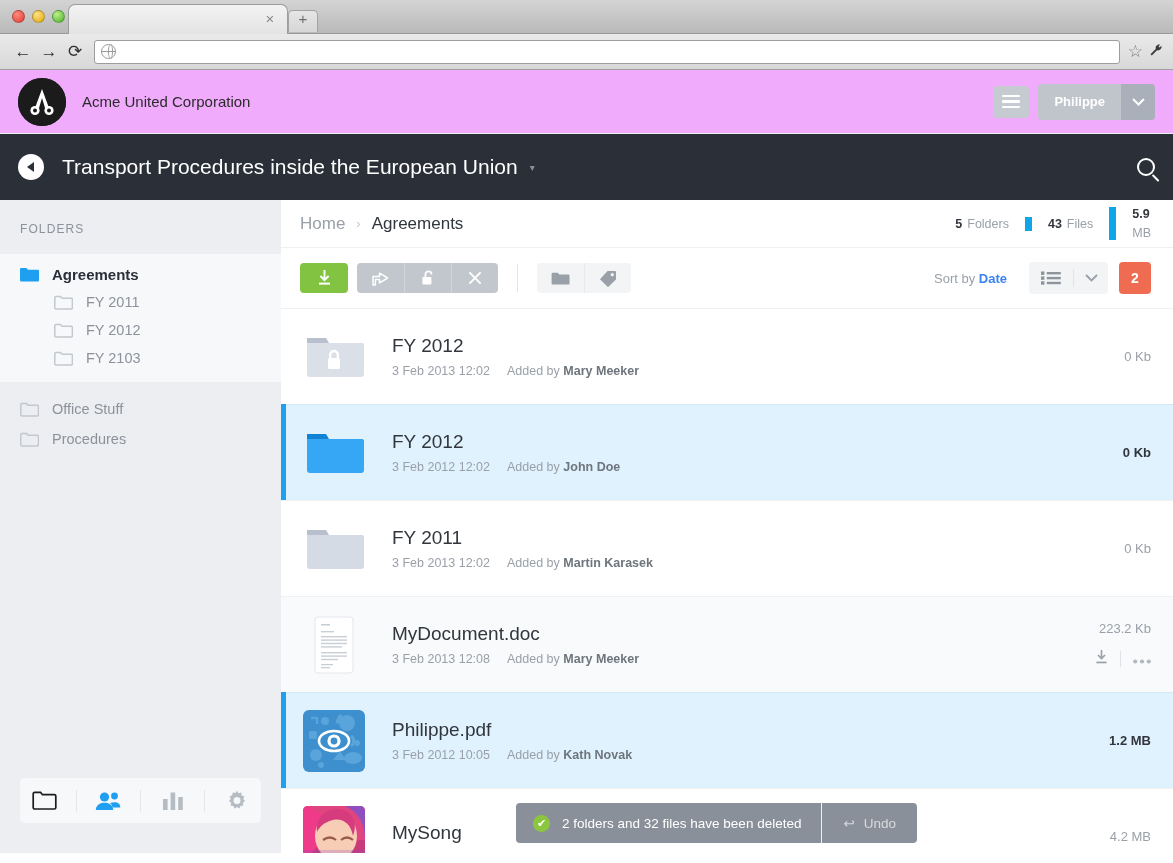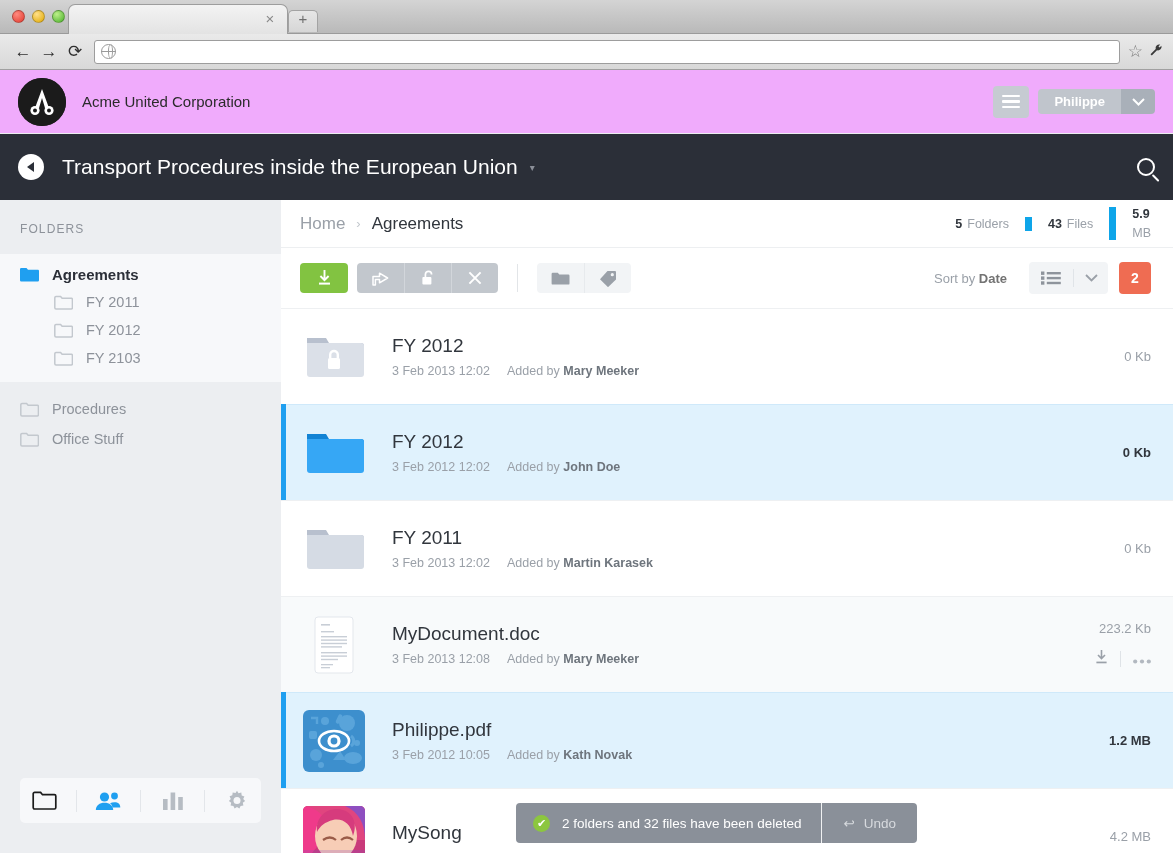--- a/index.html
+++ b/index.html
@@ -99,21 +99,21 @@
   .logo svg { position: absolute; left: 0; top: 0; }
   .brand {
     margin-left: 16px; font-size: 15px; color: #2b2b2b;
   }
   .header-right { margin-left: auto; display: flex; align-items: center; gap: 9px; }
   .hamburger-btn {
     width: 36px; height: 32px; background: #c6cbd2; border-radius: 4px;
     display: flex; flex-direction: column; align-items: center; justify-content: center; gap: 3px;
   }
   .hamburger-btn i { display: block; width: 18px; height: 2.5px; background: #ffffff; border-radius: 1px; }
-  .user-chip { display: flex; height: 25px; border-radius: 4px; overflow: hidden; }
+  .user-chip { display: flex; height: 36px; border-radius: 4px; overflow: hidden; }
   .user-name {
     background: #c0c5cc; color: #ffffff; font-size: 13px; font-weight: bold;
     display: flex; align-items: center; padding: 0 16px;
   }
   .user-caret {
     background: #a9b0b9; width: 34px;
     display: flex; align-items: center; justify-content: center;
     color: #ffffff; font-size: 11px;
   }
 
@@ -206,21 +206,21 @@
   .tb-green { background: #82c341; border-radius: 4px; color: #fff; width: 48px; }
   .tb-grp { display: flex; margin-left: 9px; border-radius: 4px; overflow: hidden; }
   .tb-gray { background: #c2c7cd; color: #ffffff; }
   .tb-gray + .tb-gray { border-left: 1px solid #d2d6db; }
   .tb-divider { width: 1px; height: 28px; background: #e2e5e8; margin: 0 19px; }
   .tb-grp2 { display: flex; border-radius: 4px; overflow: hidden; }
   .tb-light { background: #f2f4f6; color: #9aa0a8; }
   .tb-light + .tb-light { border-left: 1px solid #e7eaed; }
   .tb-right { margin-left: auto; display: flex; align-items: center; }
   .sortby { font-size: 13px; color: #9aa0a8; margin-right: 22px; }
-  .sortby b { color: #737373; }
+  .sortby b { color: #3b82f6; }
   .view-grp {
     display: flex; align-items: center; background: #f2f4f6; border-radius: 4px;
     height: 32px; overflow: hidden;
   }
   .view-list { width: 44px; display: flex; align-items: center; justify-content: center; }
   .view-sep { width: 1px; height: 18px; background: #e0e4e8; }
   .view-caret { width: 34px; display: flex; align-items: center; justify-content: center; color: #9aa0a8; font-size: 12px; }
   .count-badge {
     width: 32px; height: 32px; background: #ef6c52; border-radius: 4px;
     color: #ffffff; font-size: 14px; font-weight: bold;
@@ -387,29 +387,29 @@
         </div>
       </div>
 
       <div class="flat-list">
         <div class="tree-row">
           <span class="fold-ic">
             <svg width="19" height="15" viewBox="0 0 19 15">
                 <path d="M0.8 2.6A1.2 1.2 0 0 1 2 1.5h4.6l1.5 1.8h9.3A1.2 1.2 0 0 1 18.4 4.5v8.3a1.2 1.2 0 0 1-1.2 1.2H2a1.2 1.2 0 0 1-1.2-1.2z" fill="none" stroke="#c3c8ce" stroke-width="1.5"></path>
               </svg>
           </span>
-          <span class="tree-label">Procedures</span>
+          <span class="tree-label">Office Stuff</span>
         </div>
         <div class="tree-row">
           <span class="fold-ic">
             <svg width="19" height="15" viewBox="0 0 19 15">
                 <path d="M0.8 2.6A1.2 1.2 0 0 1 2 1.5h4.6l1.5 1.8h9.3A1.2 1.2 0 0 1 18.4 4.5v8.3a1.2 1.2 0 0 1-1.2 1.2H2a1.2 1.2 0 0 1-1.2-1.2z" fill="none" stroke="#c3c8ce" stroke-width="1.5"></path>
               </svg>
           </span>
-          <span class="tree-label">Office Stuff</span>
+          <span class="tree-label">Procedures</span>
         </div>
       </div>
 
       <div class="sidebar-footer">
         <div class="footer-bar">
           <div class="fbtn">
             <svg width="25" height="19" viewBox="0 0 25 19">
                 <path d="M1.2 2.8A1.4 1.4 0 0 1 2.6 1.4h6l1.9 2.3h11.9A1.4 1.4 0 0 1 23.8 5.1v11.5a1.4 1.4 0 0 1-1.4 1.4H2.6a1.4 1.4 0 0 1-1.4-1.4z" fill="none" stroke="#1b1b1b" stroke-width="1.7"></path>
               </svg>
           </div>

